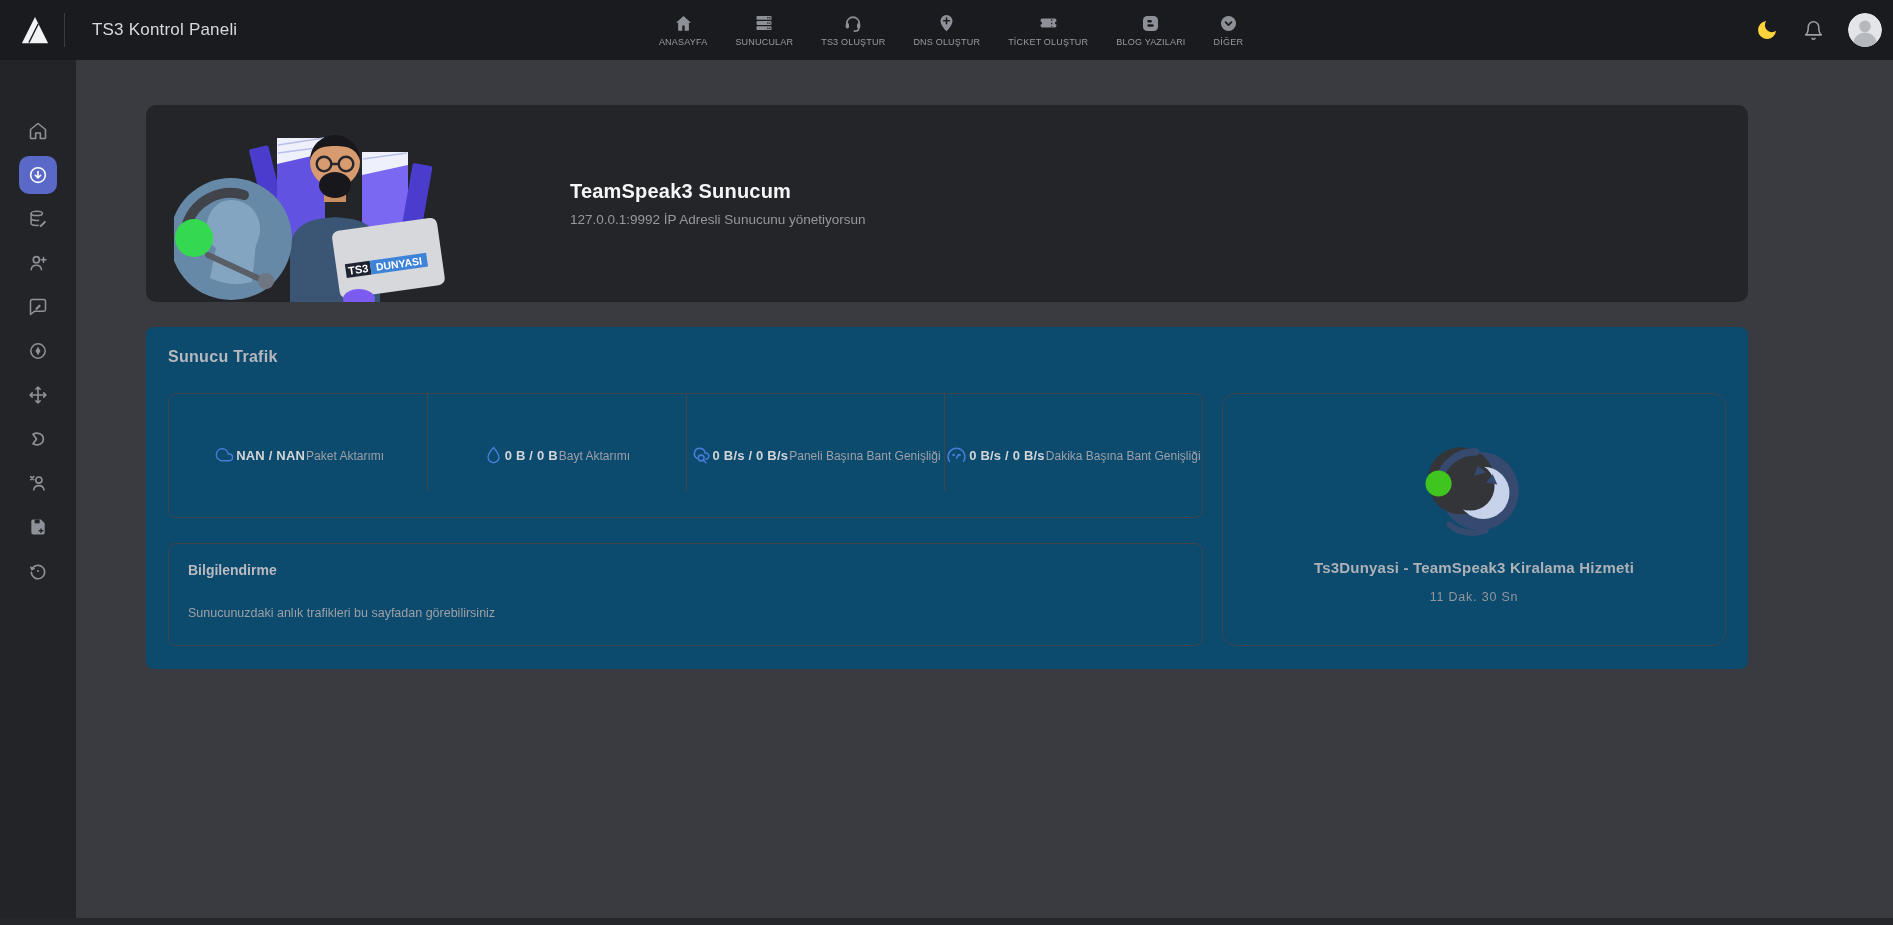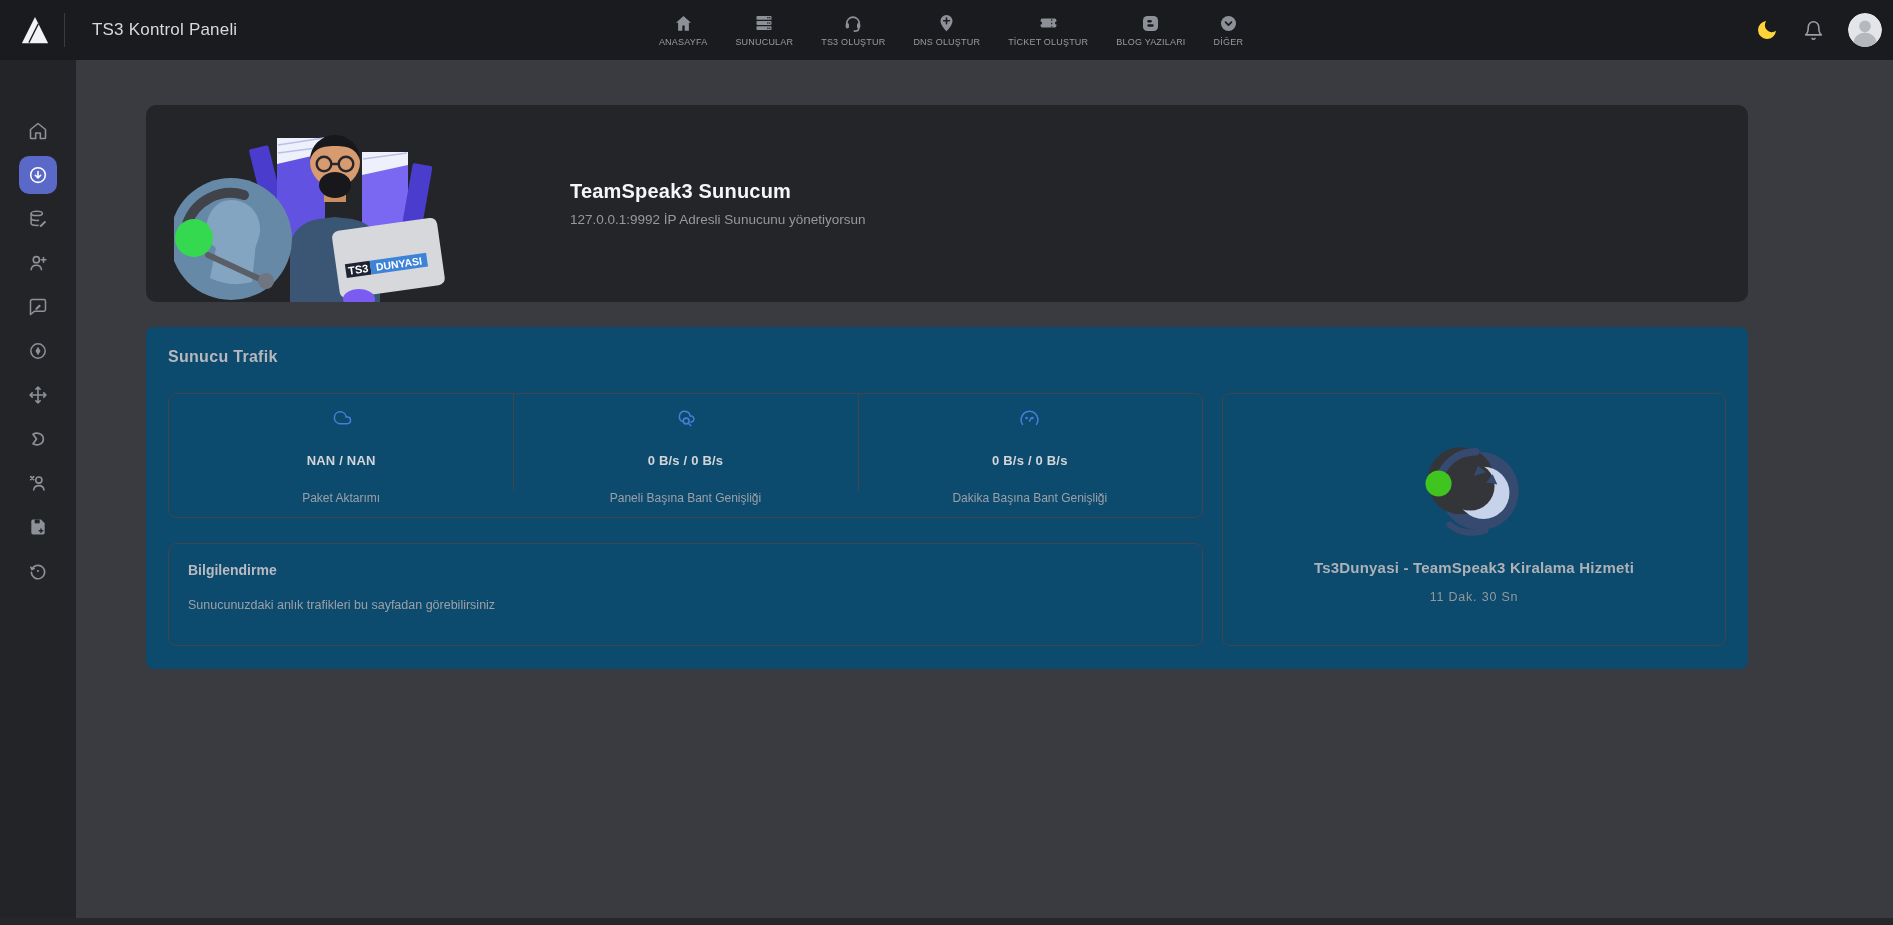--- a/index.html
+++ b/index.html
@@ -33,29 +33,29 @@
   .hero-text{margin-left:96px;display:flex;flex-direction:column;gap:9px}
   .hero-title{font-size:20px;font-weight:700;color:#f5f6f8;letter-spacing:.2px}
   .hero-subtitle{font-size:13.5px;color:#96989d}
 
   
   .traffic-card{margin-top:25px;background:#0c4a6e;border-radius:8px;padding:21px 22px 23px}
   .traffic-title{font-size:16px;font-weight:700;color:#b6b8bd;letter-spacing:.3px}
   .traffic-body{display:flex;gap:19px;margin-top:27px}
   .traffic-left{width:1035px;flex:none}
   .stats-box{height:125px;border:1px solid #42444b;border-radius:8px;display:flex}
-  .stat{flex:1;display:flex;flex-direction:column;align-items:center;justify-content:center;gap:23px;position:relative}
+  .stat{flex:1;display:flex;flex-direction:row;align-items:center;justify-content:center;gap:1px;position:relative}
   .stat + .stat::before{content:"";position:absolute;left:0;top:0;bottom:26px;width:1px;background:#42444b}
   .stat-ico{height:24px;color:#4a7dd8;display:flex;align-items:center}
   .stat-value{font-size:13px;font-weight:700;color:#d3d5d8;letter-spacing:.2px}
   .stat-label{font-size:12px;color:#9da0a6}
   .info-box{margin-top:25px;height:103px;border:1px solid #42444b;border-radius:8px;padding:18px 19px}
   .info-title{font-size:14px;font-weight:700;color:#b9bbc0}
-  .info-text{margin-top:20px;font-size:12.5px;color:#9da0a6}
-  .server-box{flex:1;height:253px;border:1px solid #42444b;border-radius:8px;display:flex;flex-direction:column;align-items:center;justify-content:center;gap:6px}
+  .info-text{margin-top:28px;font-size:12.5px;color:#9da0a6}
+  .server-box{flex:1;height:253px;border:1px solid #42444b;border-radius:14px;display:flex;flex-direction:column;align-items:center;justify-content:center;gap:6px}
   .server-logo{margin-bottom:6px}
   .server-name{font-size:15px;font-weight:700;color:#aeb1b6;letter-spacing:.2px}
   .server-uptime{font-size:12.5px;color:#94979d;letter-spacing:.8px;margin-top:8px}
 </style>
 </head>
 <body>
 
 <header class="navbar">
   <div class="brand">
     <span>
@@ -322,20 +322,29 @@
             <div class="stat">
               <span class="stat-ico">
                 <svg width="23" height="23" viewBox="0 0 24 24" fill="none" stroke="currentColor" stroke-width="1.6" stroke-linejoin="round">
                     <path d="M18 10.5h-1.1a6.2 6.2 0 1 0-7 6.9h8.1a3.45 3.45 0 0 0 0-6.9z"></path>
                   </svg>
               </span>
               <span class="stat-value">NAN / NAN</span>
               <span class="stat-label">Paket Aktarımı</span>
             </div>
 
+            <div class="stat">
+              <span class="stat-ico">
+                <svg width="21" height="23" viewBox="0 0 24 24" fill="none" stroke="currentColor" stroke-width="1.6" stroke-linejoin="round">
+                    <path d="M12 2.8s6.2 7.2 6.2 11.2a6.2 6.2 0 0 1-12.4 0C5.8 10 12 2.8 12 2.8z"></path>
+                  </svg>
+              </span>
+              <span class="stat-value">0 B / 0 B</span>
+              <span class="stat-label">Bayt Aktarımı</span>
+            </div>
 
             <div class="stat">
               <span class="stat-ico">
                 <svg width="23" height="23" viewBox="0 0 24 24" fill="none" stroke="currentColor" stroke-width="1.6" stroke-linejoin="round">
                     <path d="M17.8 9.5h-1a5.6 5.6 0 1 0-7.5 5.9"></path>
                     <path d="M17.8 9.5a3.1 3.1 0 1 1-.9 6.1"></path>
                     <circle cx="12.7" cy="14.6" r="3"></circle>
                     <path d="M15 17l2.6 2.6" stroke-linecap="round"></path>
                   </svg>
               </span>

